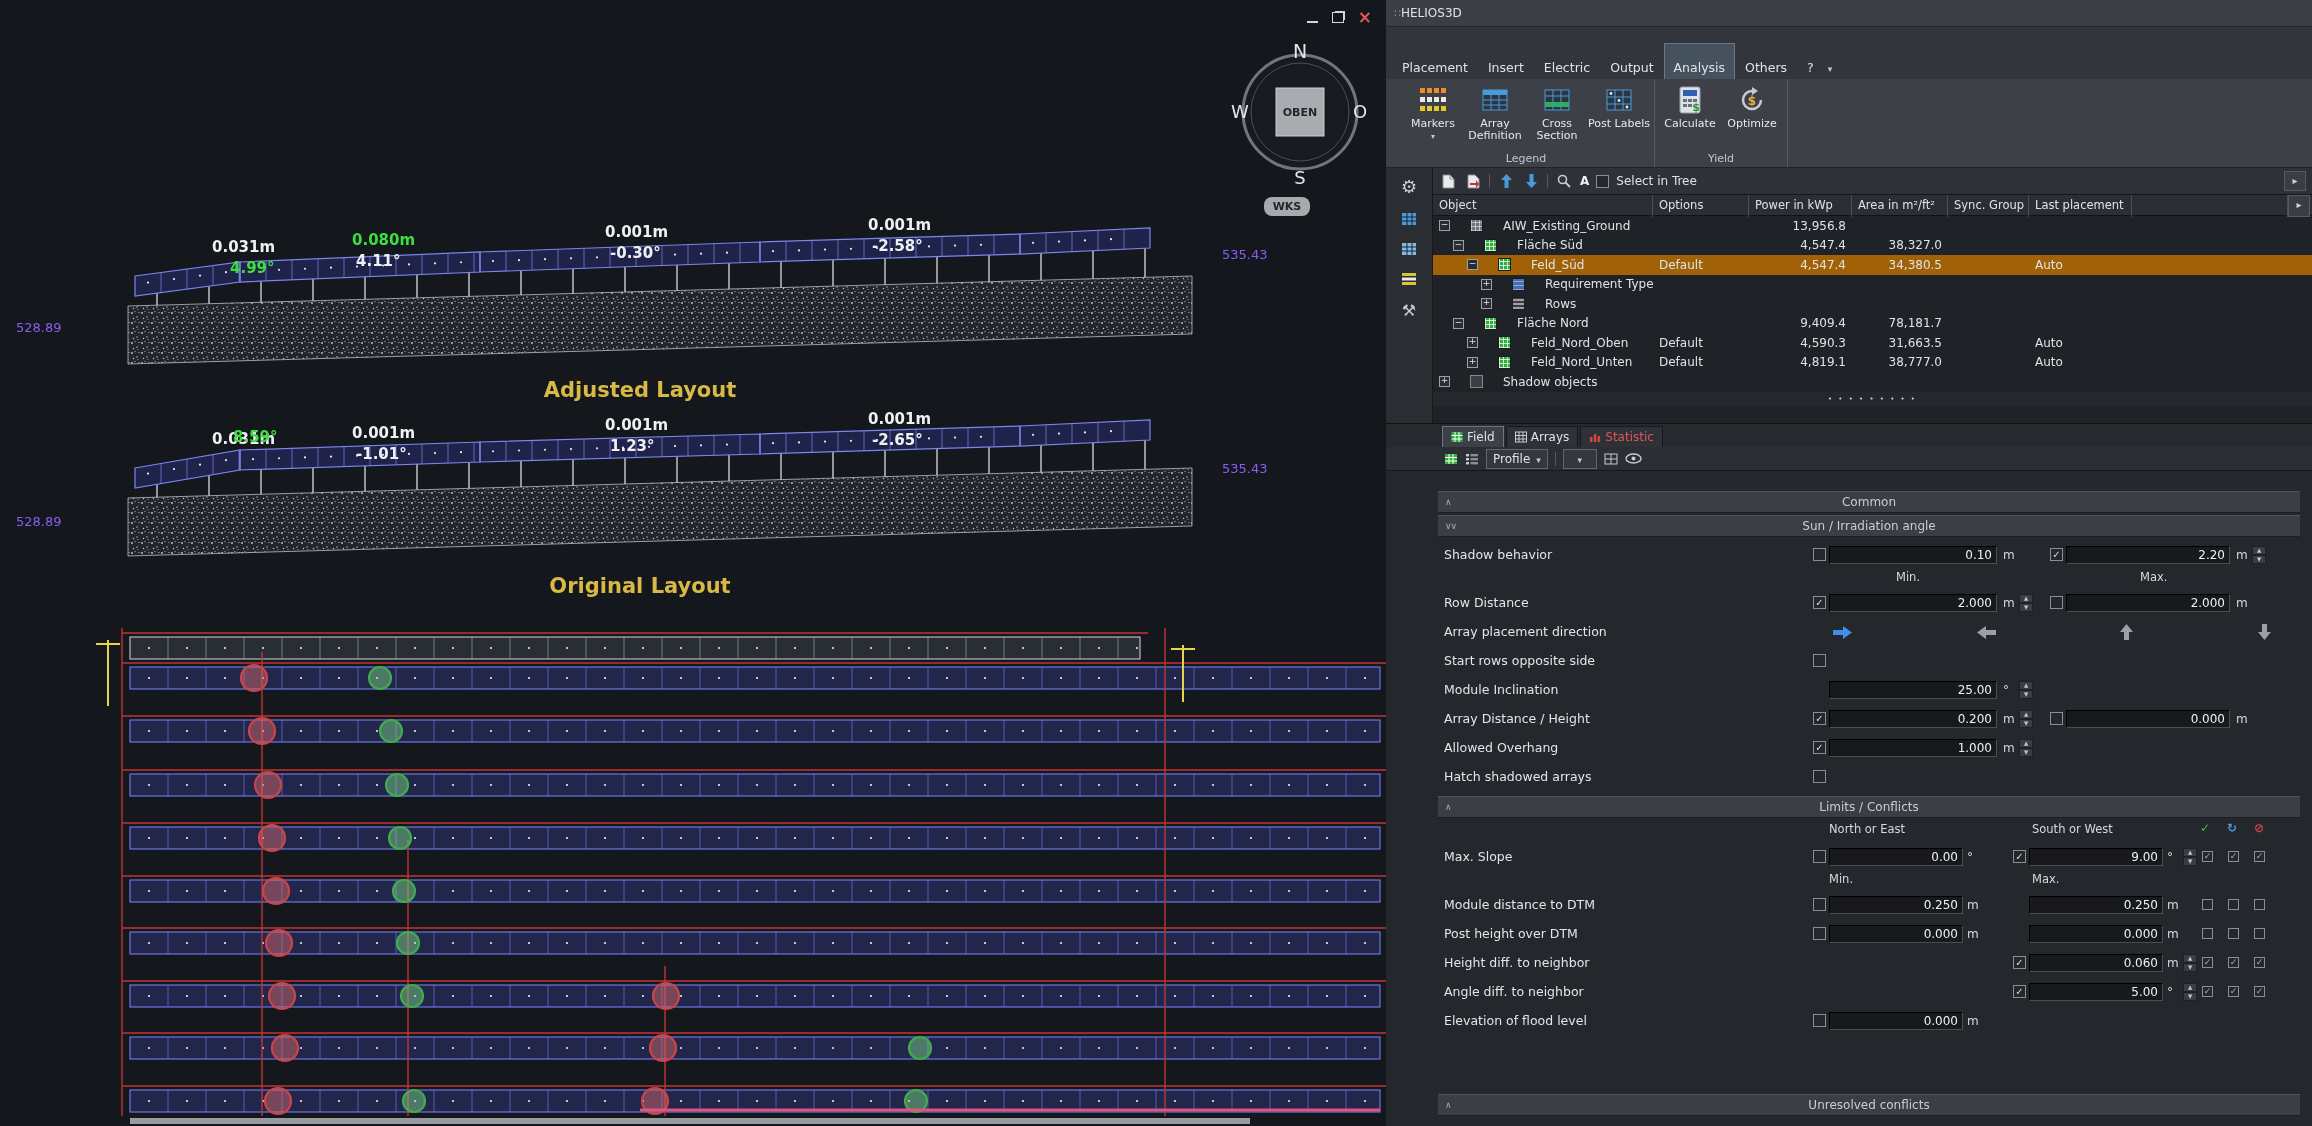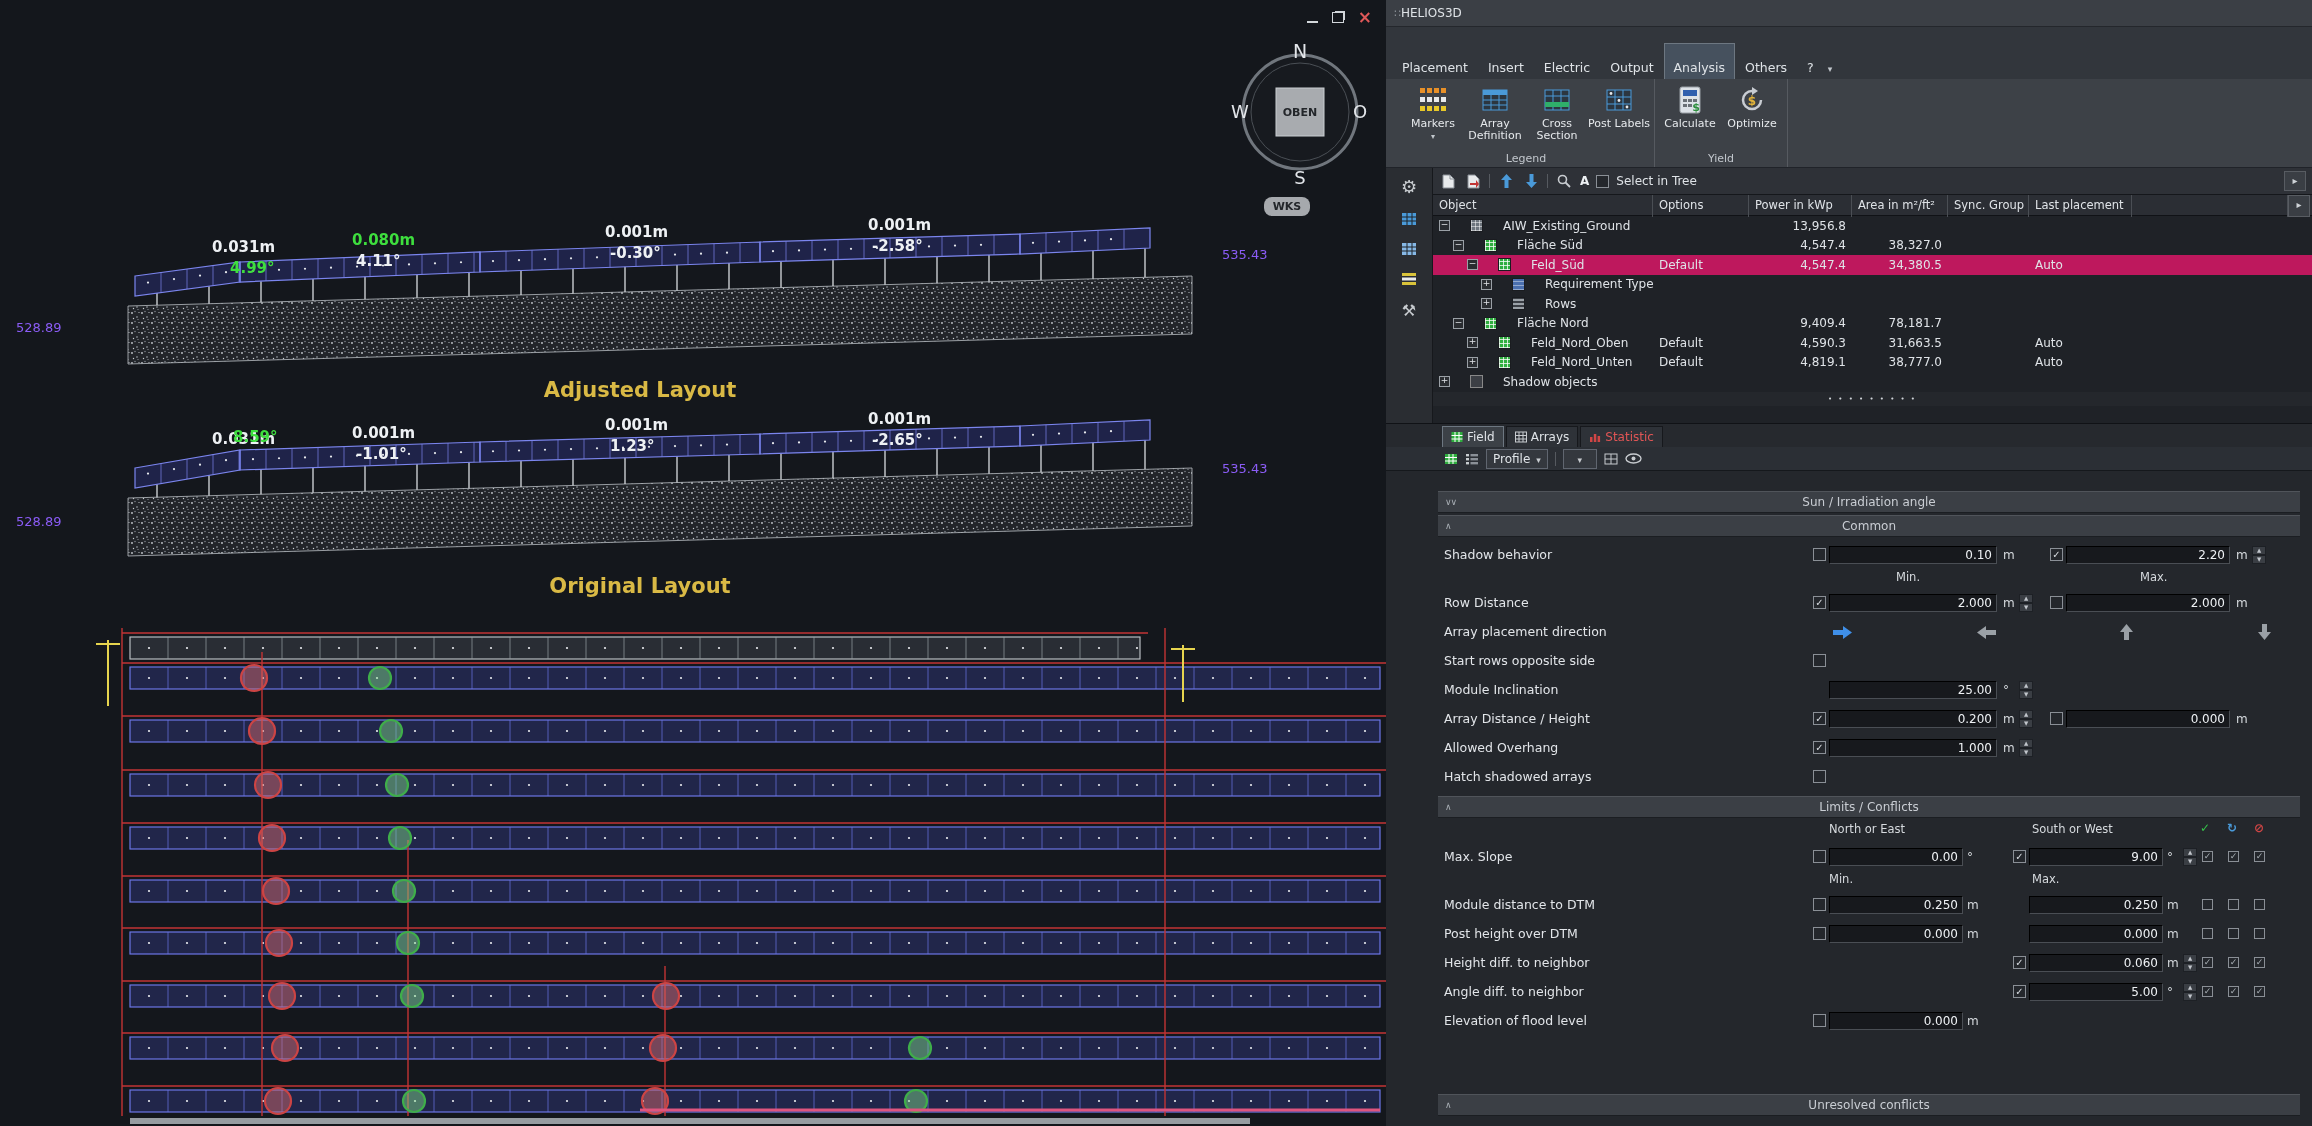--- a/index.html
+++ b/index.html
@@ -48,21 +48,21 @@
   .tico{width:18px;height:18px;display:flex;align-items:center;justify-content:center;flex:none}
   .tsep{width:1px;height:14px;background:#565a60;flex:none}
   .aletter{color:#eef1f4;font-weight:bold;font-size:12px}
   .flexsp{flex:1}
   .headbtn{width:20px;height:18px;background:#3a3e44;border:1px solid #585c62;color:#cfd3d8;font-size:10px;text-align:center;line-height:17px}
   .headbtn::after{content:"▸"}
 
   .thead{display:grid;grid-template-columns:220px 96px 103px 96px 81px 103px 1fr 24px;height:20px;flex:none;background:#2b2e34;font-size:11.5px;border-bottom:1px solid #101216}
   .thead .hcell{padding:3px 4px 0 6px;border-right:1px solid #4a4e54;overflow:hidden;white-space:nowrap}
   .trow{display:grid;grid-template-columns:220px 96px 103px 96px 81px 103px 1fr;height:19.5px;font-size:12px;align-items:center}
-  .trow.selected{background:#be185d}
+  .trow.selected{background:#a16207}
   .tcell{padding:0 6px;white-space:nowrap;overflow:hidden}
   .tnum{text-align:right}
   .objcell{display:flex;align-items:center;gap:20px;overflow:hidden;white-space:nowrap}
   .exp{width:9px;height:9px;border:1px solid #9aa0a6;background:#2a2d31;color:#e0e3e7;font-size:9px;line-height:7px;text-align:center;flex:none}
   .exp.minus::after{content:"−"}
   .exp.plus::after{content:"+"}
   .ticon{width:13px;height:13px;flex:none;border:1px solid #1a1c20;box-sizing:border-box}
   .i-ground{background:repeating-linear-gradient(90deg,rgba(255,255,255,.5) 0 1px,transparent 1px 4px),repeating-linear-gradient(0deg,rgba(255,255,255,.5) 0 1px,transparent 1px 4px),#6e757d}
   .i-green{background:repeating-linear-gradient(90deg,rgba(255,255,255,.75) 0 1px,transparent 1px 4px),repeating-linear-gradient(0deg,rgba(255,255,255,.75) 0 1px,transparent 1px 4px),#2fae3f}
   .i-red{background:#4a4e54;border-color:#b04040}
@@ -1449,26 +1449,26 @@
           <line x1="7" y1="2" x2="7" y2="12" stroke="#c8ccd0"></line>
         </svg>
       <svg width="17" height="11" viewBox="0 0 17 11">
           <ellipse cx="8.5" cy="5.5" rx="7.5" ry="4.5" fill="none" stroke="#c8ccd0" stroke-width="1.4"></ellipse>
           <circle cx="8.5" cy="5.5" r="2" fill="#c8ccd0"></circle>
         </svg>
     </div>
 
     <div class="props">
       <div class="sechdr">
+        <span class="chev u"></span>
+        <span>Common</span>
+      </div>
+      <div class="sechdr">
         <span class="chev dd"></span>
         <span>Sun / Irradiation angle</span>
-      </div>
-      <div class="sechdr">
-        <span class="chev u"></span>
-        <span>Common</span>
       </div>
 
 
       <div class="prow">
         <span class="pl">Shadow behavior</span>
         <span class="cb pcb1"></span>
         <span class="fld pf1">0.10</span>
         <span class="unit pu1">m</span>
         <span class="cb on pcb2"></span>
         <span class="fld pf2">2.20</span>

